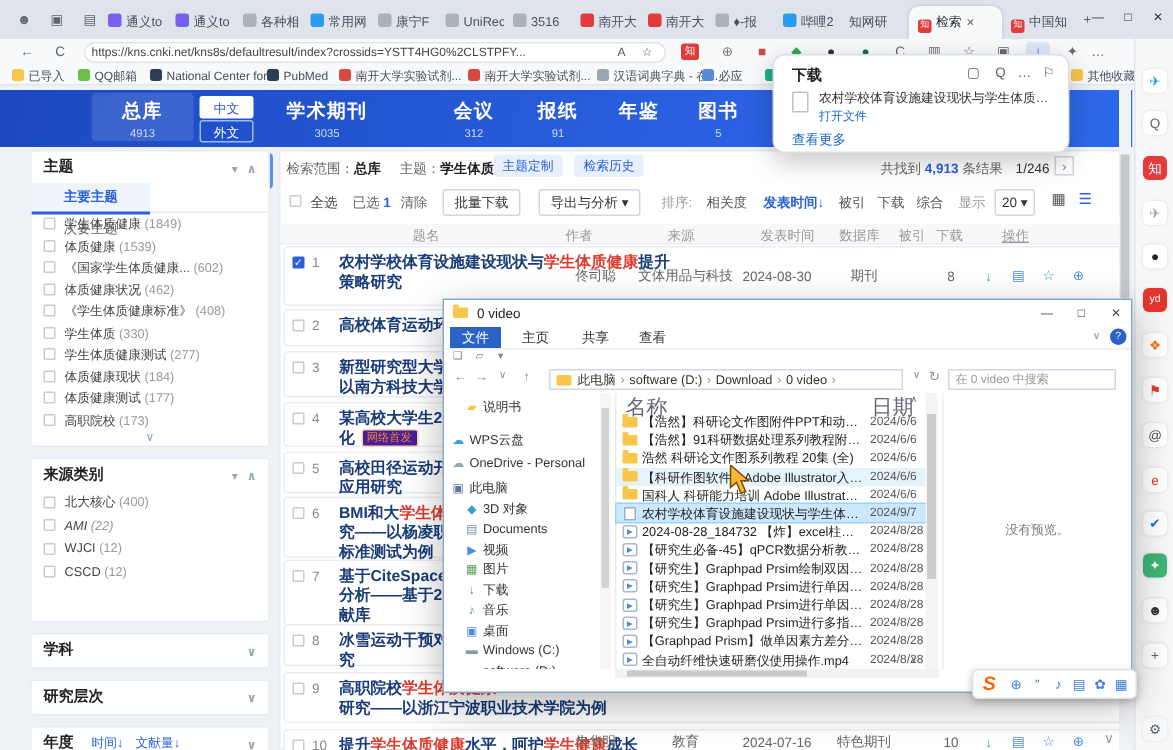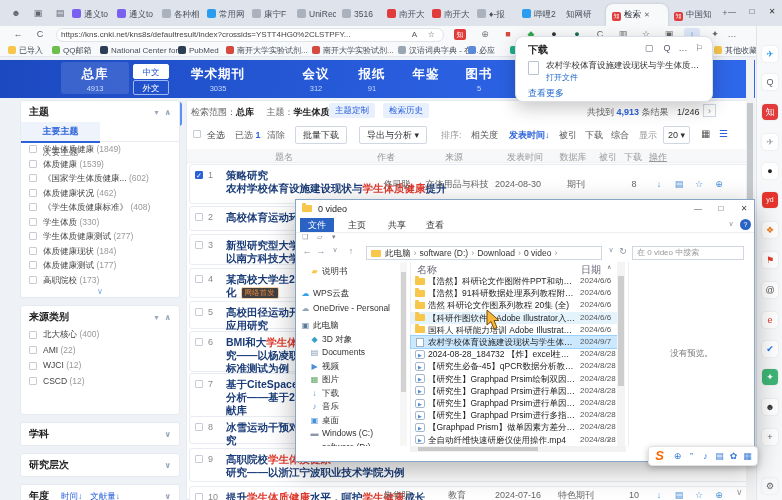--- a/index.html
+++ b/index.html
@@ -55,40 +55,40 @@
 .sortlink{position:absolute;font-size:9px;color:#555}
 .sortlink.on{color:#2b62d9;font-weight:bold}
 #theader{position:absolute;left:0px;top:48px;width:564px;height:14px;background:#f7f8fa;border-bottom:1px solid #eef0f4}
 .th{position:absolute;top:2px;font-size:9px;color:#999;transform:translateX(-50%)}
 .rrow{position:absolute;left:2px;width:560px;background:#fff;border:1px solid #e9edf3;border-radius:3px}
 .rtitle{position:absolute;left:36px;top:4px;width:310px;font-size:10.5px;font-weight:bold;color:#1a3c78;line-height:13px}
 .rtitle .red{color:#e03b2f}
 .rnum{position:absolute;left:18px;top:5px;font-size:9px;color:#888}
 .rmeta{position:absolute;top:50%;transform:translate(-50%,-50%);font-size:9px;color:#666;white-space:nowrap}
 .opic{position:absolute;top:50%;transform:translateY(-50%);font-size:9px;color:#4a90d9;width:14px;text-align:center}
-.badge{display:inline-block;margin-left:4px;padding:0 3px;font-size:7.5px;font-weight:normal;color:#e8833a;background:#404040;border:1px solid #f5d3ad;border-radius:2px;line-height:10px;vertical-align:1px}
+.badge{display:inline-block;margin-left:4px;padding:0 3px;font-size:7.5px;font-weight:normal;color:#e8833a;background:#4c1d95;border:1px solid #f5d3ad;border-radius:2px;line-height:10px;vertical-align:1px}
 
 #explorer{position:absolute;left:295px;top:199px;width:460px;height:263px;background:#fff;border:1px solid #86a6c8;box-shadow:0 8px 26px rgba(0,0,0,.3);z-index:10;font-size:9px}
 #exp-title{position:absolute;left:0;top:0;width:100%;height:17px}
 #exp-title .t{position:absolute;left:22px;top:4px;font-size:9px;color:#222}
 .expctl{position:absolute;top:2px;width:20px;height:13px;text-align:center;font-size:8px;color:#444;line-height:13px}
 #exp-menu{position:absolute;left:0;top:17px;width:100%;height:16px;border-bottom:1px solid #eee}
 .mitem{position:absolute;top:1px;height:14px;line-height:14px;padding:0 8px;font-size:9px;color:#333}
 .mitem.file{background:#2b63c4;color:#fff}
 #exp-qat{position:absolute;left:0;top:33px;width:100%;height:11px}
 .qic{position:absolute;top:0px;font-size:7px;color:#7a8494}
 #exp-addr{position:absolute;left:0;top:44px;width:100%;height:18px}
 .aic{position:absolute;top:2px;font-size:9px;color:#8a94a4;width:14px;text-align:center}
 #breadcrumb{position:absolute;left:70px;top:1.5px;width:236px;height:14px;border:1px solid #cfd8e2;background:#fff;line-height:12px;padding:0 4px;white-space:nowrap;overflow:hidden;color:#333}
 #exp-search{position:absolute;left:336px;top:1.5px;width:112px;height:14px;border:1px solid #cfd8e2;background:#fff;line-height:12px;padding:0 4px;color:#999;font-size:8px}
 #navpane{position:absolute;left:0;top:62px;width:112px;height:184px;overflow:hidden}
 .nitem{position:absolute;height:13px;line-height:13px;white-space:nowrap;font-size:8.5px;color:#333}
 .nico{display:inline-block;width:11px;text-align:center;margin-right:2px;font-size:8px}
 #filelist{position:absolute;left:114px;top:62px;width:216px;height:184px;border-left:1px solid #eee}
-.colhd{position:absolute;top:1px;font-size:10px;color:#667}
+.colhd{position:absolute;top:1px;font-size:14px;color:#667}
 .frowi{position:absolute;left:0;width:206px;height:12px;line-height:12px;white-space:nowrap;overflow:hidden}
 .frowi.sel{background:#cce8ff;outline:1px solid #99d1ff}
 .frowi.hov{background:#e5f3fd}
 .fname{position:absolute;left:17px;width:148px;overflow:hidden;text-overflow:ellipsis;white-space:nowrap;font-size:8.5px;color:#222}
 .fdate{position:absolute;left:169px;width:36px;font-size:8px;color:#555;overflow:hidden}
 .mfold{position:absolute;left:4px;top:2.5px;width:10px;height:7px;background:#f7c64a;border-radius:1px}
 .mfold::before{content:"";position:absolute;left:0;top:-2px;width:4px;height:2px;background:#f7c64a;border-radius:1px 1px 0 0}
 .mdoc{position:absolute;left:5px;top:1.5px;width:8px;height:9px;background:#fff;border:1px solid #9ab0c8}
 .mvid{position:absolute;left:4px;top:1.5px;width:10px;height:9px;background:#fff;border:1px solid #a8b8cc;border-radius:2px;font-size:5px;color:#4a90d9;text-align:center;line-height:8px}
 #vscroll{position:absolute;left:321px;top:62px;width:8px;height:184px;background:#f4f4f4}
@@ -212,21 +212,21 @@
           <div class="citem"><span class="cbox"></span><span>学生体质 </span><span class="ccount">(330)</span></div>
           <div class="citem"><span class="cbox"></span><span>学生体质健康测试 </span><span class="ccount">(277)</span></div>
           <div class="citem"><span class="cbox"></span><span>体质健康现状 </span><span class="ccount">(184)</span></div>
           <div class="citem"><span class="cbox"></span><span>体质健康测试 </span><span class="ccount">(177)</span></div>
           <div class="citem"><span class="cbox"></span><span>高职院校 </span><span class="ccount">(173)</span></div>
           <div class="expand">∨</div>
         </div>
         <div class="panel" style="height: 110px;">
           <div class="ph"><span class="phic">∧</span><span class="phic">▾</span><span>来源类别</span></div>
           <div class="citem" style="height: 15.5px; line-height: 15.5px;"><span class="cbox" style="top: 3.5px;"></span><span>北大核心 </span><span class="ccount">(400)</span></div>
-          <div class="citem" style="height: 15.5px; line-height: 15.5px;"><span class="cbox" style="top: 3.5px;"></span><span>AMI </span><span class="ccount">(22)</span></div>
+          <div class="citem" style="height: 15.5px; line-height: 15.5px; font-style: italic;"><span class="cbox" style="top: 3.5px;"></span><span>AMI </span><span class="ccount">(22)</span></div>
           <div class="citem" style="height: 15.5px; line-height: 15.5px;"><span class="cbox" style="top: 3.5px;"></span><span>WJCI </span><span class="ccount">(12)</span></div>
           <div class="citem" style="height: 15.5px; line-height: 15.5px;"><span class="cbox" style="top: 3.5px;"></span><span>CSCD </span><span class="ccount">(12)</span></div>
         </div>
         <div class="panel" style="height: 24px;">
           <div class="ph"><span class="phic">∨</span><span>学科</span></div>
         </div>
         <div class="panel" style="height: 24px;">
           <div class="ph"><span class="phic">∨</span><span>研究层次</span></div>
         </div>
         <div class="panel" style="height: 24px;">
@@ -266,29 +266,29 @@
           <span class="sortlink on" style="left: 532px; top: 3px; font-size: 10px;">☰</span>
         </div>
       <div id="theader">
           <span class="th" style="left: 97px;">题名</span>
           <span class="th" style="left: 199px;">作者</span>
           <span class="th" style="left: 267px;">来源</span>
           <span class="th" style="left: 328px; margin-left: 10px;">发表时间</span>
           <span class="th" style="left: 386px;">数据库</span>
           <span class="th" style="left: 421px;">被引</span>
           <span class="th" style="left: 446px;">下载</span>
-          <span class="th" style="left: 471px; text-decoration: underline;">操作</span>
+          <span class="th" style="left: 490px; text-decoration: underline;">操作</span>
         </div>
       <div id="results" style="position: absolute; left: 0px; top: 63px; width: 564px; height: 340px;">
           <div class="rrow" style="top: 0px; height: 40px;">
             <span class="cbox ck" style="left: 5px; top: 6px; position: absolute;">✓</span>
             <span class="rnum">1</span>
             <div class="rtitle">
+              <div style="height: 13px; white-space: nowrap; overflow: hidden;"><span>农村学校体育设施建设现状与</span><span class="red">学生体质健康</span><span>提升</span></div>
               <div style="height: 13px; white-space: nowrap; overflow: hidden;"><span>策略研究</span></div>
-              <div style="height: 13px; white-space: nowrap; overflow: hidden;"><span>农村学校体育设施建设现状与</span><span class="red">学生体质健康</span><span>提升</span></div>
             </div>
             <span class="rmeta" style="left: 207px;">佟司聪</span>
             <span class="rmeta" style="left: 267px;">文体用品与科技</span>
             <span class="rmeta" style="left: 328px;">2024-08-30</span>
             <span class="rmeta" style="left: 386px;">期刊</span>
             <span class="rmeta" style="left: 444px;">8</span>
             <span class="opic" style="left: 462px;">↓</span>
             <span class="opic" style="left: 482px;">▤</span>
             <span class="opic" style="left: 502px;">☆</span>
             <span class="opic" style="left: 522px;">⊕</span>

